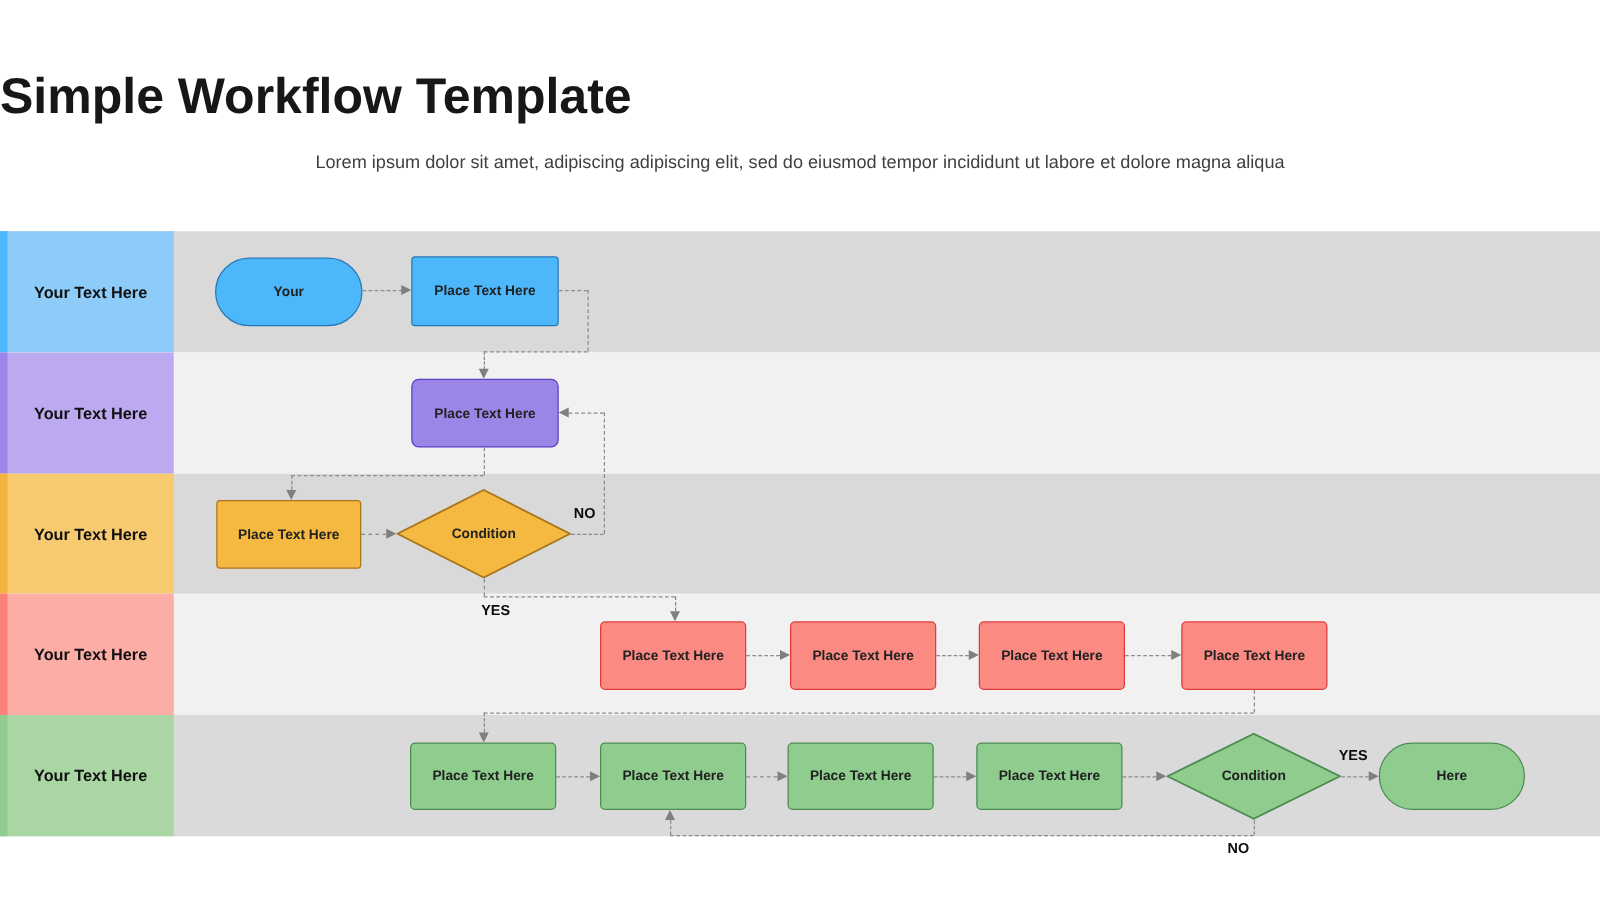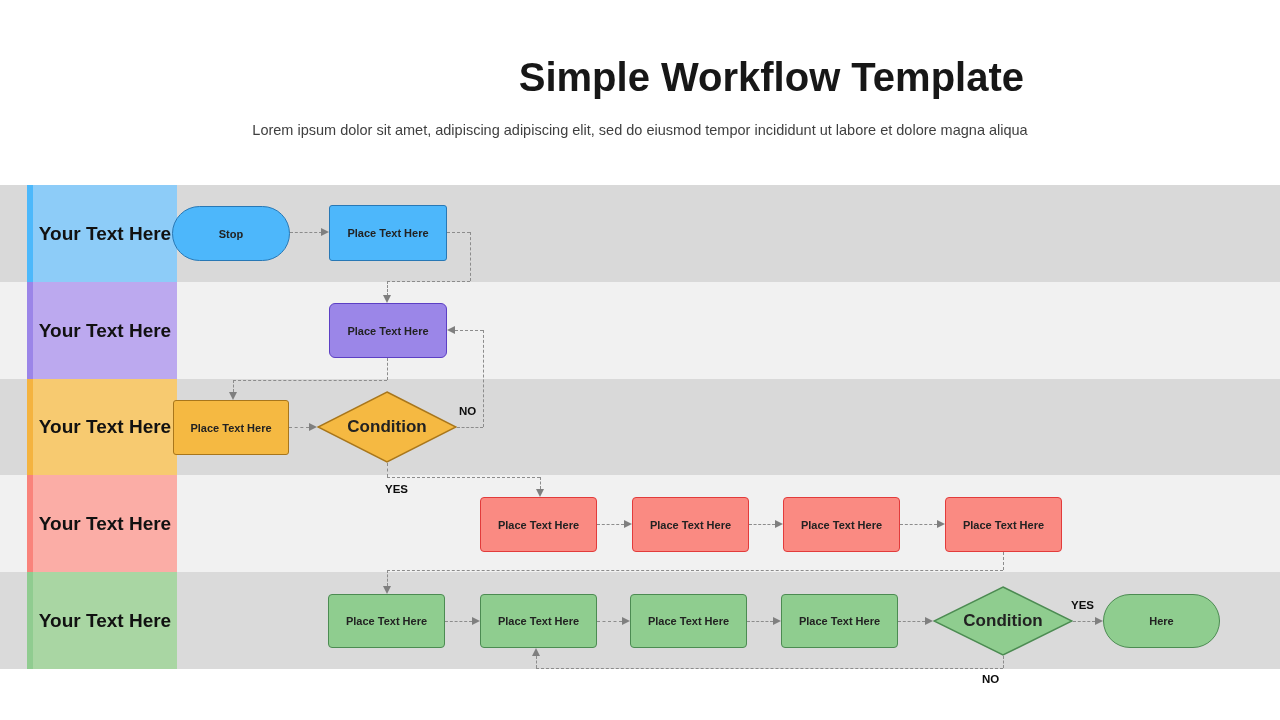--- a/index.html
+++ b/index.html
@@ -1,26 +1,26 @@
 <!DOCTYPE html>
 <html><head>
 <meta charset="utf-8">
 <style>
   html,body{margin:0;padding:0;}
   body{width:1280px;height:720px;background:#ffffff;position:relative;overflow:hidden;
        font-family:"Liberation Sans", sans-serif;}
-  .title{position:absolute;top:55px;left:0;width:1024px;text-align:right;
+  .title{position:absolute;top:55px;left:0;width:1024px;text-align:left;
          font-size:40px;font-weight:bold;color:#171717;letter-spacing:0px;}
   .subtitle{position:absolute;top:122px;left:0;width:1280px;text-align:center;
             font-size:14.5px;color:#3f3f3f;}
   .canvas{position:absolute;left:0;top:0;width:1280px;height:720px;}
   .lane{position:absolute;left:0;width:1280px;}
-  .lane-label{position:absolute;left:0;top:0;bottom:0;width:150px;box-sizing:border-box;
+  .lane-label{position:absolute;left:0;top:0;bottom:0;width:139px;box-sizing:border-box;
               display:flex;align-items:center;justify-content:center;
-              font-size:19px;font-weight:bold;color:#111;margin-left:27px;}
+              font-size:13px;font-weight:bold;color:#111;}
   .l1{top:185px;height:97px;background:#D9D9D9;}
   .l2{top:282px;height:97px;background:#F1F1F1;}
   .l3{top:379px;height:96px;background:#D9D9D9;}
   .l4{top:475px;height:97px;background:#F1F1F1;}
   .l5{top:572px;height:97px;background:#DADADA;}
   .lb1{background:#8DCCF8;border-left:6px solid #4CB8FB;}
   .lb2{background:#BCA9EF;border-left:6px solid #9B85E8;}
   .lb3{background:#F7CA70;border-left:6px solid #F4B33F;}
   .lb4{background:#FBADA6;border-left:6px solid #F9837B;}
   .lb5{background:#A9D6A3;border-left:6px solid #90CC90;}
@@ -28,21 +28,21 @@
         justify-content:center;font-size:11px;font-weight:bold;color:#222;text-align:center;}
   .pill{border-radius:28px;}
   .rect{border-radius:4px;}
   .blue{background:#4DB7FB;border:1.5px solid #2878B5;}
   .purple{background:#9B86E8;border:1.5px solid #5C3FC4;}
   .orange{background:#F5B942;border:1.5px solid #A8761B;}
   .red{background:#FA8A82;border:1.5px solid #E23B3B;}
   .green{background:#8FCD8F;border:1.5px solid #4C8B52;}
   .diamond{position:absolute;}
   .diamond .dlabel{position:absolute;left:0;top:0;width:100%;height:100%;display:flex;
-        align-items:center;justify-content:center;font-size:17px;font-weight:bold;color:#222;}
+        align-items:center;justify-content:center;font-size:11px;font-weight:bold;color:#222;}
   .h{position:absolute;height:0;border-top:1.5px dashed #8c8c8c;}
   .v{position:absolute;width:0;border-left:1.5px dashed #8c8c8c;}
   .ar,.al,.ad,.au{position:absolute;width:0;height:0;}
   .ar{border-top:4px solid transparent;border-bottom:4px solid transparent;border-left:8px solid #7f7f7f;}
   .al{border-top:4px solid transparent;border-bottom:4px solid transparent;border-right:8px solid #7f7f7f;}
   .ad{border-left:4px solid transparent;border-right:4px solid transparent;border-top:8px solid #7f7f7f;}
   .au{border-left:4px solid transparent;border-right:4px solid transparent;border-bottom:8px solid #7f7f7f;}
   .branch{position:absolute;font-size:11.5px;font-weight:bold;color:#0c0c0c;}
 </style>
 </head>
@@ -62,21 +62,21 @@
   <div class="lane l3">
     <div class="lane-label lb3">Your Text Here</div>
   </div>
   <div class="lane l4">
     <div class="lane-label lb4">Your Text Here</div>
   </div>
   <div class="lane l5">
     <div class="lane-label lb5">Your Text Here</div>
   </div>
 
-  <div class="node pill blue" style="left:172px;top:206px;width:118px;height:55px;">Stop</div>
+  <div class="node pill blue" style="left:172px;top:206px;width:118px;height:55px;">Your</div>
   <div class="node rect blue" style="left:329px;top:205px;width:118px;height:56px;border-radius:3px;">Place Text Here</div>
 
   <div class="node rect purple" style="left:329px;top:303px;width:118px;height:55px;border-radius:6px;">Place Text Here</div>
 
   <div class="node rect orange" style="left:173px;top:400px;width:116px;height:55px;border-radius:3px;">Place Text Here</div>
   <div class="diamond" style="left:317px;top:391px;width:140px;height:72px;">
     <svg width="140" height="72" viewBox="0 0 140 72">
       <polygon points="70,1 139,36 70,71 1,36" fill="#F5B942" stroke="#A8761B" stroke-width="1.5"></polygon>
     </svg>
     <div class="dlabel">Condition</div>

